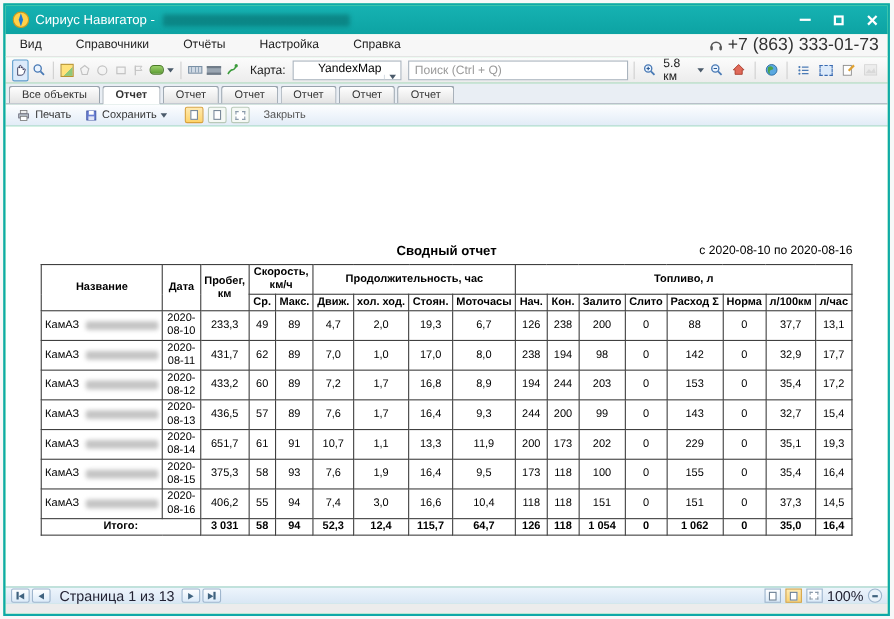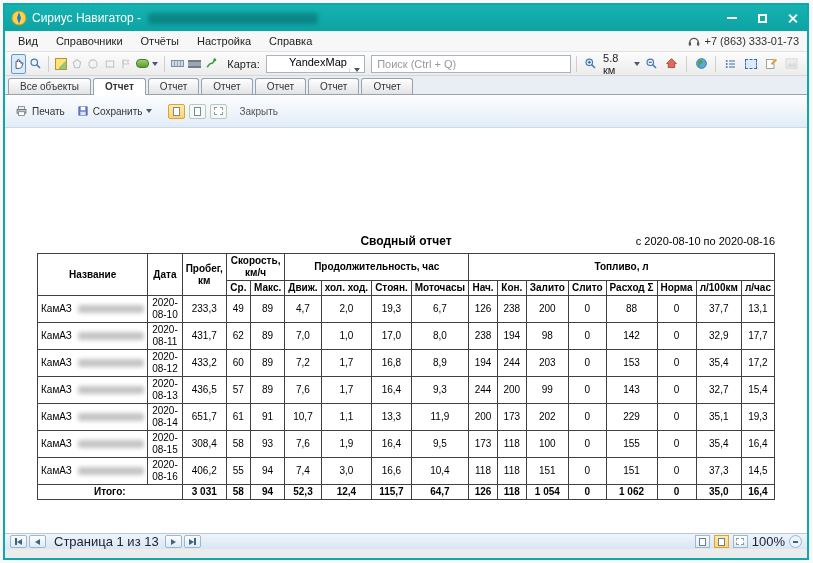--- a/index.html
+++ b/index.html
@@ -16,21 +16,21 @@
   .win-btn { width:30px; height:100%; display:flex; align-items:center; justify-content:center; }
   .glyph-min { width:10px; height:2px; background:#fff; }
   .glyph-max { width:9px; height:9px; border:2px solid #fff; }
   .glyph-close { position:relative; width:11px; height:11px; }
   .glyph-close::before,.glyph-close::after { content:""; position:absolute; left:5px; top:0; width:2px; height:11px; background:#fff; }
   .glyph-close::before { transform:rotate(45deg); } .glyph-close::after { transform:rotate(-45deg); }
 
   
   .menubar { height:21px; background:#f7f7f7; border-bottom:1px solid #e2e2e2; display:flex; align-items:center; font-size:11px; color:#222; padding:0 8px 0 4px; flex:none; }
   .menu-item { padding:2px 9px; cursor:default; }
-  .menu-right { margin-left:auto; display:flex; align-items:center; gap:4px; font-size:11px; color:#333;text-align:center; }
+  .menu-right { margin-left:auto; display:flex; align-items:center; gap:4px; font-size:16px; color:#333;text-align:center; }
 
   
   .toolbar { height:24px; background:linear-gradient(#fcfcfc,#ececec); border-bottom:1px solid #d6d6d6; display:flex; align-items:center; padding:0 6px; gap:2px; font-size:11px; flex:none; }
   .tb-btn { width:20px; height:20px; display:flex; align-items:center; justify-content:center; border:1px solid transparent; border-radius:2px; }
   .tb-btn.active { border-color:#5c9ccc; background:#dceafa; }
   .tb-btn.disabled { opacity:.35; }
   .tb-sep { width:1px; height:16px; background:#cfcfcf; margin:0 3px; }
   .shape { display:inline-block; }
   .combo { width:142px; height:18px; background:#fff; border:1px solid #aab4be; display:flex; align-items:center; font-size:11px; padding-left:5px; margin-left:3px;flex-direction:column; }
   .combo .arrow-box { margin-left:auto; width:15px; height:100%; display:flex; align-items:center; justify-content:center; border-left:1px solid #d8dee4; }
@@ -40,21 +40,21 @@
   .tb-right { margin-left:auto; display:flex; align-items:center; gap:2px; }
   .scale-label { font-size:11px; color:#222; padding:0 1px; }
 
   
   .tabbar { height:19px; background:#e9eef4; border-bottom:1px solid #98a2ac; display:flex; align-items:flex-start; padding:2px 0 0 3px; flex:none; }
   .tab { height:16px; line-height:15px; padding:0 11px; font-size:10px; color:#333; background:linear-gradient(#fefefe,#e3e3e3);
          border:1px solid #98a2ac; border-bottom:none; border-radius:3px 3px 0 0; margin-right:2px; cursor:default; white-space:nowrap; }
   .tab.active { background:#fff; font-weight:bold; height:17px; margin-bottom:-1px; }
 
   
-  .subtoolbar { height:33px; background:linear-gradient(#fdfeff,#e2ecf7); border-bottom:1px solid #ccd8e5; display:flex; align-items:center; padding:0 6px; gap:4px; font-size:10px; color:#333; flex:none; }
+  .subtoolbar { height:20px; background:linear-gradient(#fdfeff,#e2ecf7); border-bottom:1px solid #ccd8e5; display:flex; align-items:center; padding:0 6px; gap:4px; font-size:10px; color:#333; flex:none; }
   .tool-btn { display:flex; align-items:center; gap:4px; padding:1px 4px; border-radius:2px; }
   .mini-btn { width:17px; height:15px; border-radius:2px; display:flex; align-items:center; justify-content:center; }
   .mini-btn.on  { border:1px solid #d8a23c; background:linear-gradient(#ffeab0,#ffd469); }
   .mini-btn.off { border:1px solid #b9c9b9; background:#f5f9f5; }
   .mini-page { width:7px; height:9px; background:#fff; border:1px solid #7a8a9a; }
   .mini-dash { width:9px; height:8px; border:1px dashed #8a9aaa; background:#fff; }
 
   
   .content { flex:1; background:#fff; position:relative; overflow:hidden; }
   .report { position:absolute; left:32px; right:32px; top:90px;margin-top:16px; }
@@ -105,21 +105,21 @@
       <div class="win-btn">
           <span class="glyph-max"></span>
         </div>
       <div class="win-btn">
           <span class="glyph-close"></span>
         </div>
     </div>
   </div>
 
   <div class="menubar">
-    <div id="menu-items" style="display:flex;">
+    <div id="menu-items" style="display:flex;gap:13px;">
         <div class="menu-item">Вид</div>
         <div class="menu-item">Справочники</div>
         <div class="menu-item">Отчёты</div>
         <div class="menu-item">Настройка</div>
         <div class="menu-item">Справка</div>
       </div>
     <div class="menu-right">
       <svg width="14" height="14" viewBox="0 0 16 16">
         <path d="M3 10 a5 5 0 0 1 10 0" fill="none" stroke="#555" stroke-width="1.6"></path>
         <rect x="2" y="9" width="2.6" height="4.5" rx="1.2" fill="#555"></rect>
@@ -468,21 +468,21 @@
               <td>19,3</td>
             </tr>
             <tr>
               <td class="name-cell">
                 <span class="veh">
                   <span>КамАЗ</span>
                   <span class="veh-blur"></span>
                 </span>
               </td>
               <td>2020-08-15</td>
-              <td>308,4</td>
+              <td>375,3</td>
               <td>58</td>
               <td>93</td>
               <td>7,6</td>
               <td>1,9</td>
               <td>16,4</td>
               <td>9,5</td>
               <td>173</td>
               <td>118</td>
               <td>100</td>
               <td>0</td>

